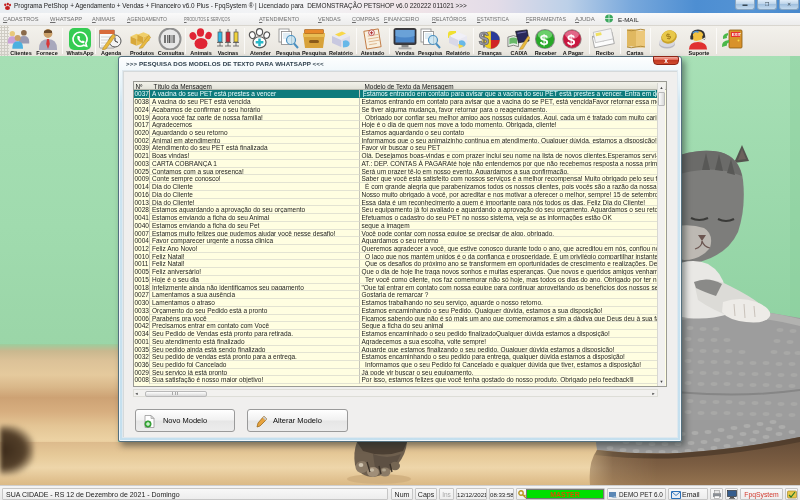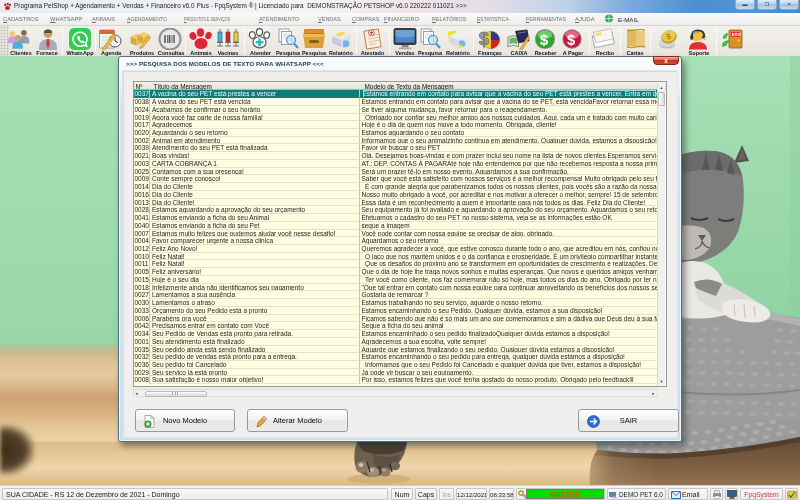--- a/index.html
+++ b/index.html
@@ -847,22 +847,16 @@
           </svg>
     </div>
     <div class="btn" style="left:12px;width:100px">Novo Modelo
       <svg width="11" height="13" viewBox="0 0 11 13">
             <path d="M1,0.5 L7,0.5 L10,3.5 L10,12.5 L1,12.5 Z" fill="#fff" stroke="#999" stroke-width="0.8"></path>
             <path d="M7,0.5 L7,3.5 L10,3.5 Z" fill="#ddd" stroke="#999" stroke-width="0.6"></path>
             <circle cx="4" cy="9" r="3.2" fill="#3db53d" stroke="#1e7a1e" stroke-width="0.6"></circle>
             <path d="M4,7 L4,11 M2,9 L6,9" stroke="#fff" stroke-width="1"></path>
           </svg>
     </div>
-    <div class="btn" style="left:455px;width:101px">SAIR
-      <svg width="13" height="13" viewBox="0 0 13 13">
-            <circle cx="6.5" cy="6.5" r="6" fill="#2a6fd4" stroke="#1a4a9a" stroke-width="0.7"></circle>
-            <path d="M3,6.5 L9,6.5 M6.5,3.5 L9.5,6.5 L6.5,9.5" stroke="#fff" stroke-width="1.4" fill="none"></path>
-          </svg>
-    </div>
   </div>
 </div>
 
 </div>
 
 </body></html>

